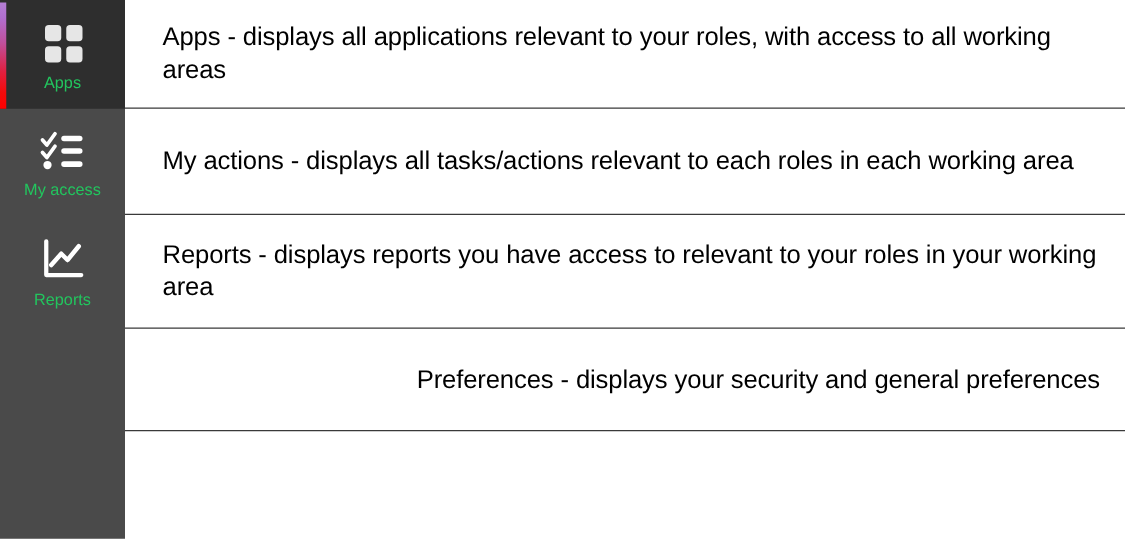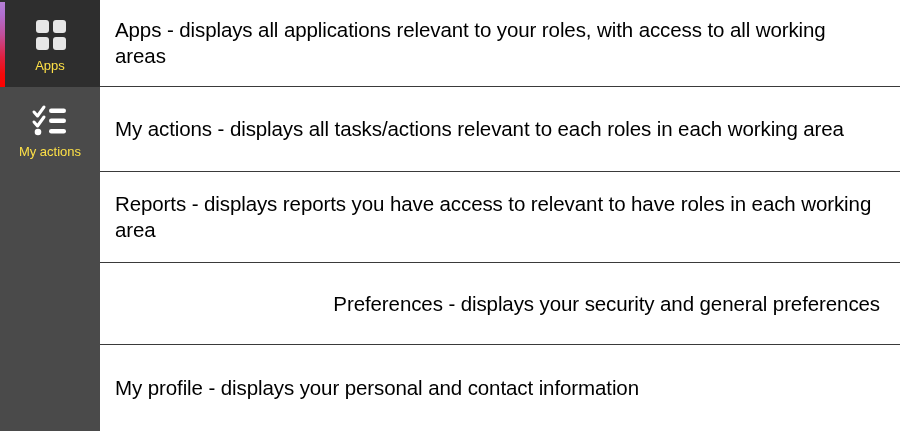--- a/index.html
+++ b/index.html
@@ -67,21 +67,21 @@
 
   .nav-icon {
     display: block;
     line-height: 0;
     margin-bottom: 4px;
   }
 
   .nav-label {
     font-size: 13px;
     line-height: 15px;
-    color: #fde047;
+    color: #22c55e;
     text-align: center;
     white-space: nowrap;
   }
 
   
   .desc-col {
     position: absolute;
     left: 100px;
     top: 0;
     width: 800px;
@@ -94,21 +94,21 @@
     width: 800px;
     box-sizing: border-box;
     display: flex;
     align-items: center;
   }
 
   .desc-text {
     font-size: 20.5px;
     line-height: 26px;
     color: #000000;
-    padding-left: 15px;
+    padding-left: 30px;
     padding-right: 20px;
     letter-spacing: -0.1px;
   }
 
   .divider {
     position: absolute;
     left: 100px;
     width: 800px;
     height: 1px;
     background: #3a3a3a;
@@ -139,49 +139,55 @@
       <span class="nav-icon">
         <svg width="40" height="40" viewBox="0 0 40 40">
           <polyline points="4,12 7.5,16 14,7" fill="none" stroke="#ffffff" stroke-width="3" stroke-linecap="round" stroke-linejoin="round"></polyline>
           <polyline points="4,22 7.5,26 14,17" fill="none" stroke="#ffffff" stroke-width="3" stroke-linecap="round" stroke-linejoin="round"></polyline>
           <circle cx="8" cy="32" r="3.3" fill="#ffffff"></circle>
           <rect x="19" y="8.5" width="17" height="4.5" rx="2.2" ry="2.2" fill="#ffffff"></rect>
           <rect x="19" y="18.5" width="17" height="4.5" rx="2.2" ry="2.2" fill="#ffffff"></rect>
           <rect x="19" y="29" width="17" height="4.5" rx="2.2" ry="2.2" fill="#ffffff"></rect>
         </svg>
       </span>
-      <span class="nav-label">My actions</span>
+      <span class="nav-label">My access</span>
     </div>
 
+    <div class="nav-item" style="top:171px; height:92px;">
+      <span class="nav-icon">
+        <svg width="40" height="40" viewBox="0 0 40 40">
+          <polyline points="7,5 7,32 35,32" fill="none" stroke="#ffffff" stroke-width="3.4" stroke-linecap="round" stroke-linejoin="round"></polyline>
+          <polyline points="11,24 19,15 24,20 33,9" fill="none" stroke="#ffffff" stroke-width="3.6" stroke-linecap="round" stroke-linejoin="round"></polyline>
+        </svg>
+      </span>
+      <span class="nav-label">Reports</span>
+    </div>
 
 
 
   </div>
 
   <div class="desc-col">
 
     <div class="desc-row" style="top:0px; height:86px;">
       <span class="desc-text">Apps - displays all applications relevant to your roles, with access to all working areas</span>
     </div>
 
     <div class="desc-row" style="top:87px; height:84px;">
       <span class="desc-text">My actions -  displays all tasks/actions relevant to each roles in each working area</span>
     </div>
 
     <div class="desc-row" style="top:171px; height:91px;">
-      <span class="desc-text">Reports - displays reports you have access to relevant to have roles in each working area</span>
+      <span class="desc-text">Reports - displays reports you have access to relevant to your roles in your working area</span>
     </div>
 
     <div class="desc-row" style="top:263px; height:81px;justify-content:flex-end;">
       <span class="desc-text">Preferences - displays your security and general preferences</span>
     </div>
 
-    <div class="desc-row" style="top:345px; height:86px;">
-      <span class="desc-text">My profile - displays your personal and contact information</span>
-    </div>
 
   </div>
 
   <div class="divider" style="top:86px;"></div>
   <div class="divider" style="top:171px;"></div>
   <div class="divider" style="top:262px;"></div>
   <div class="divider" style="top:344px;"></div>
 
 </div>
 

